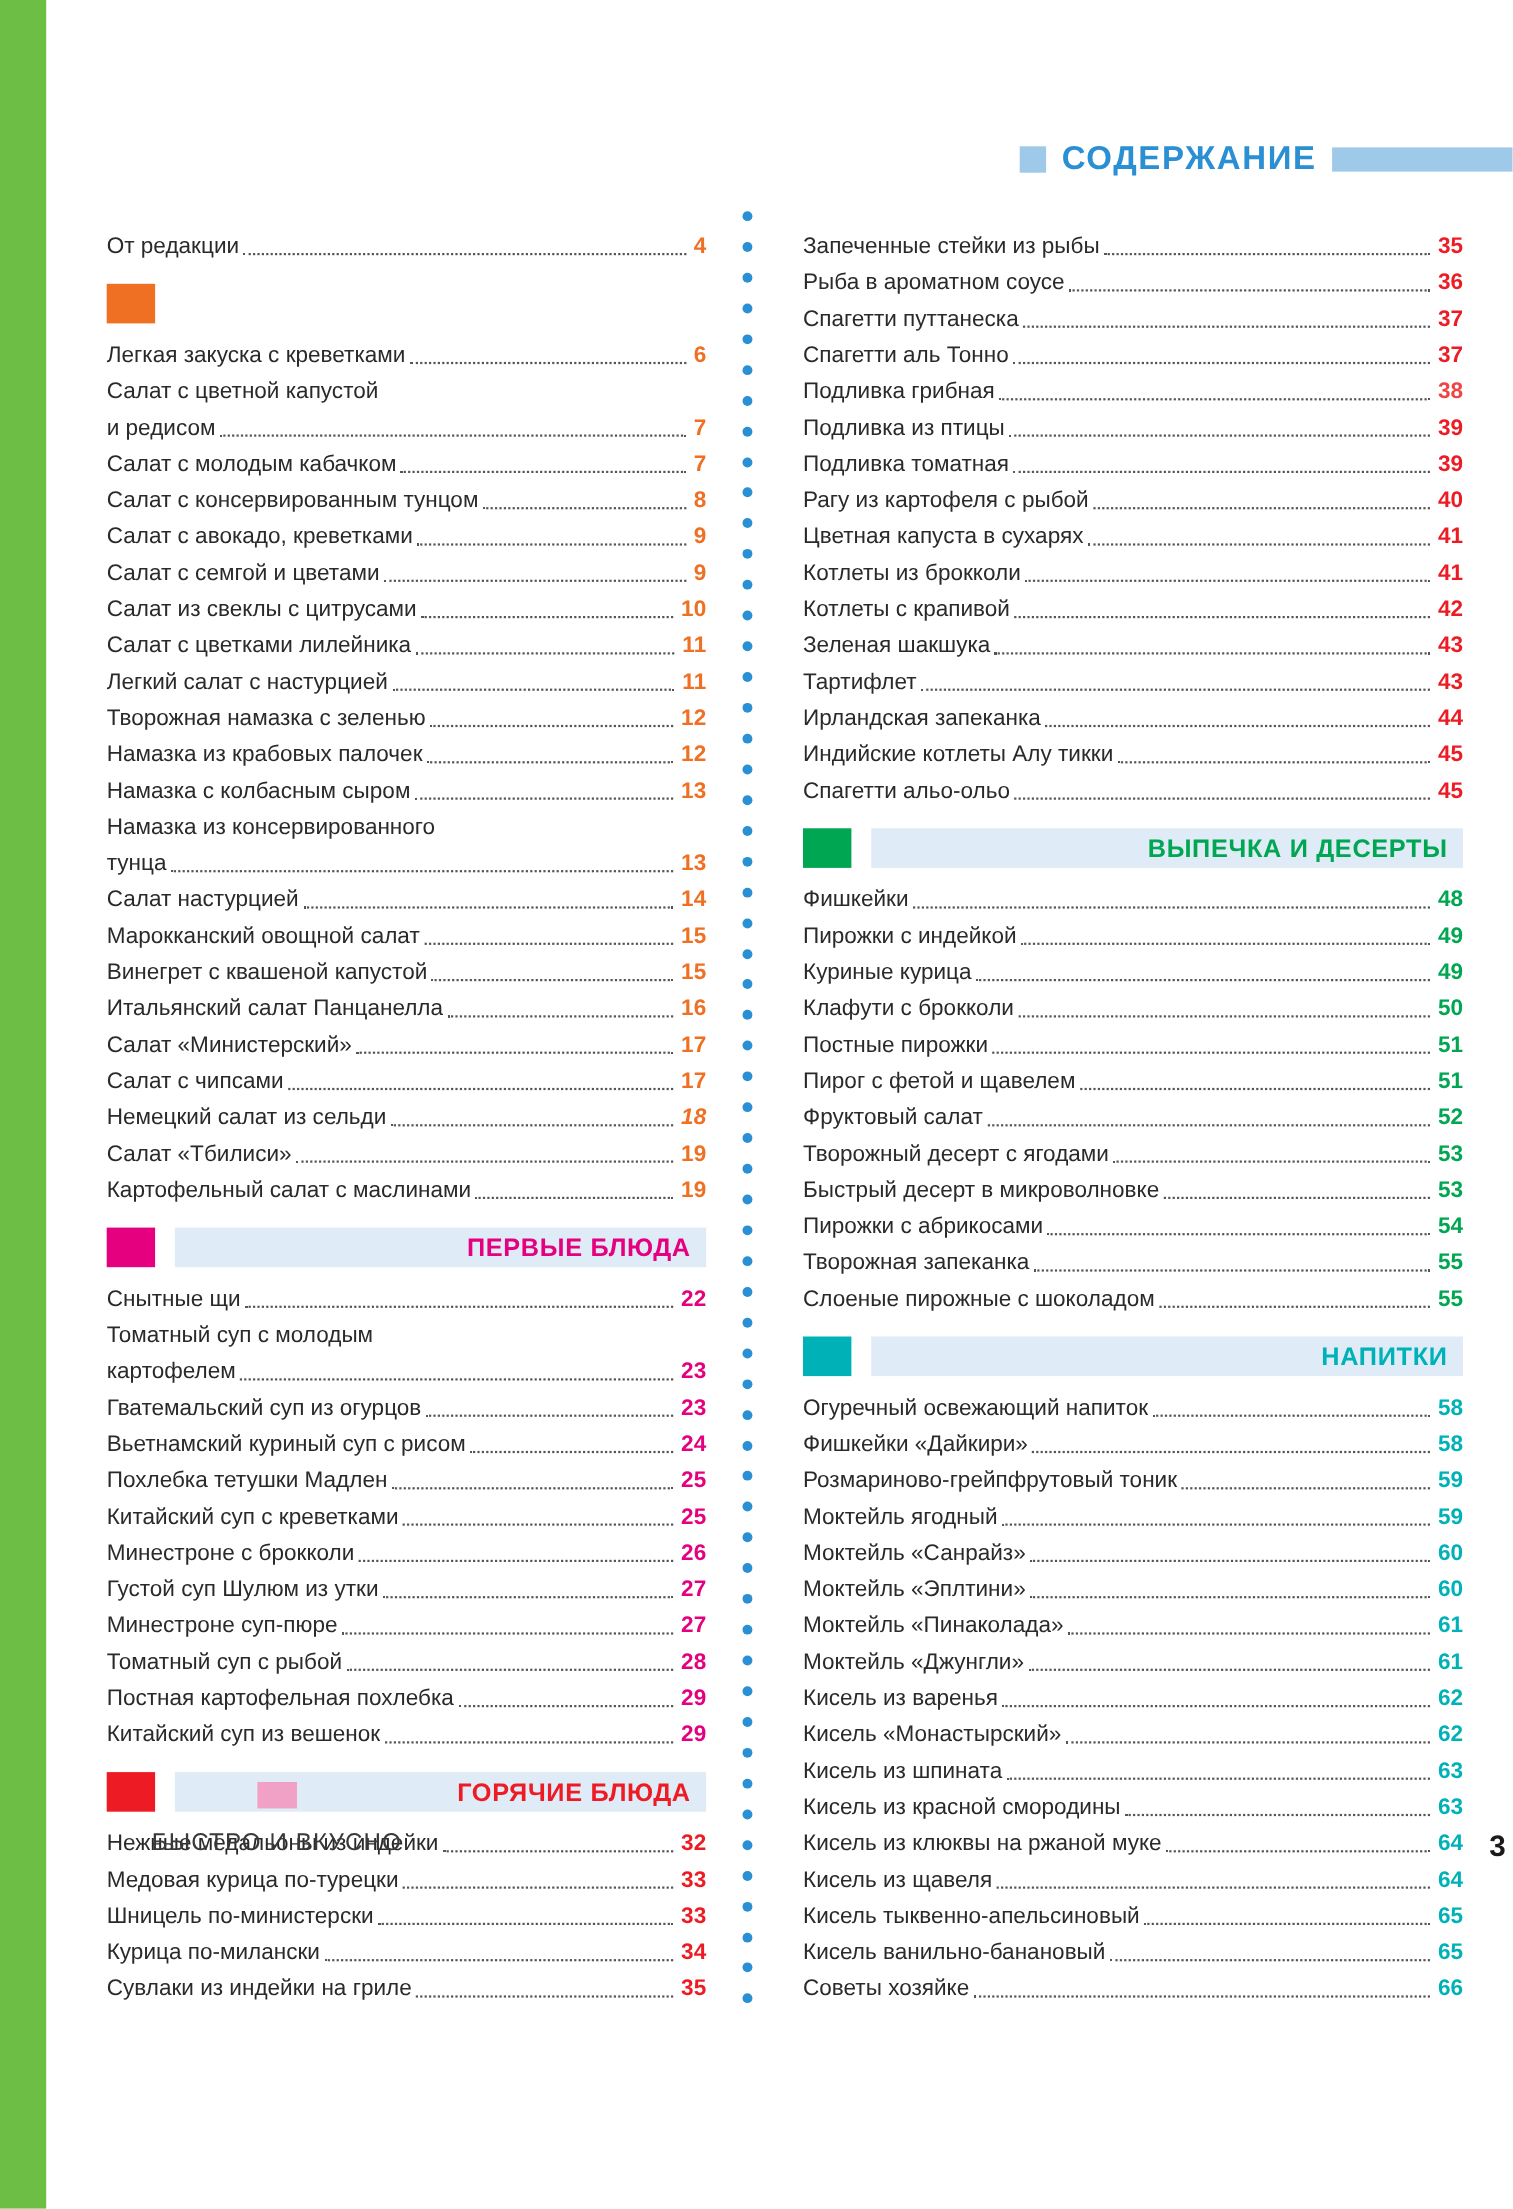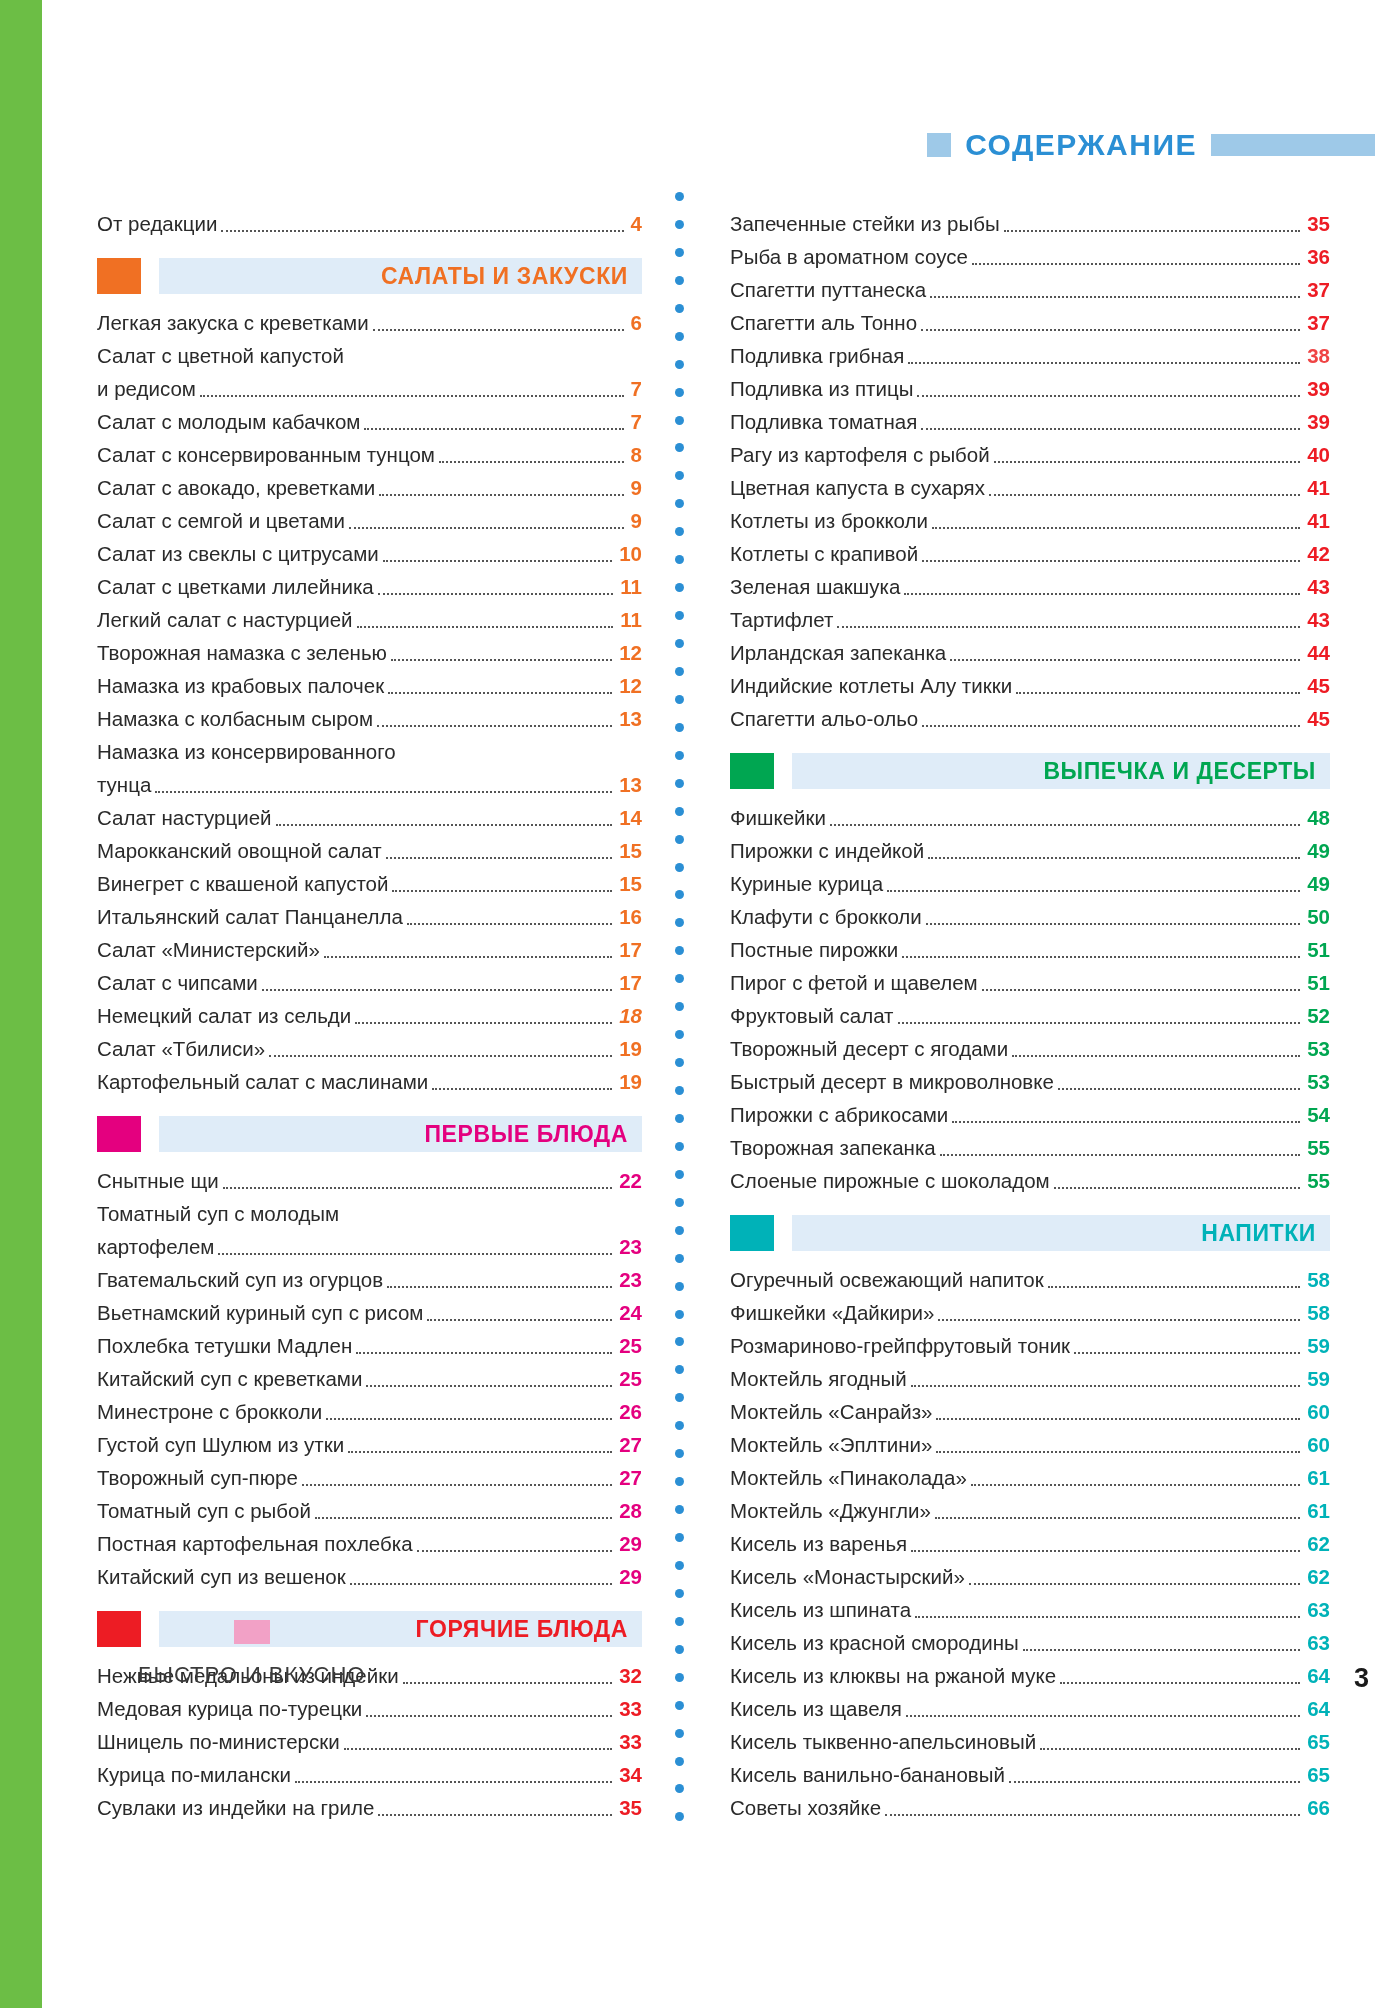--- a/index.html
+++ b/index.html
@@ -262,23 +262,20 @@
 
   <div class="cols">
     <div class="col left" id="col-left">
         <div class="entry">
           <span class="name">От редакции</span>
           <span class="leader"></span>
           <span class="pg" style="color: rgb(240, 112, 35);">4</span>
         </div>
         <div class="section">
           <span class="chip" style="background: rgb(240, 112, 35);"></span>
-          <span class="band">
-            <span style="color: rgb(240, 112, 35);">САЛАТЫ И ЗАКУСКИ</span>
-          </span>
         </div>
         <div class="entry">
           <span class="name">Легкая закуска с креветками</span>
           <span class="leader"></span>
           <span class="pg" style="color: rgb(240, 112, 35);">6</span>
         </div>
         <div class="entry noleader cont">
           <span class="name">Салат с цветной капустой</span>
           <span class="leader"></span>
           <span class="pg" style="color: rgb(240, 112, 35);"></span>
@@ -438,21 +435,21 @@
           <span class="name">Минестроне с брокколи</span>
           <span class="leader"></span>
           <span class="pg" style="color: rgb(228, 0, 127);">26</span>
         </div>
         <div class="entry">
           <span class="name">Густой суп Шулюм из утки</span>
           <span class="leader"></span>
           <span class="pg" style="color: rgb(228, 0, 127);">27</span>
         </div>
         <div class="entry">
-          <span class="name">Творожный суп-пюре</span>
+          <span class="name">Минестроне суп-пюре</span>
           <span class="leader"></span>
           <span class="pg" style="color: rgb(228, 0, 127);">27</span>
         </div>
         <div class="entry">
           <span class="name">Томатный суп с рыбой</span>
           <span class="leader"></span>
           <span class="pg" style="color: rgb(228, 0, 127);">28</span>
         </div>
         <div class="entry">
           <span class="name">Постная картофельная похлебка</span>

